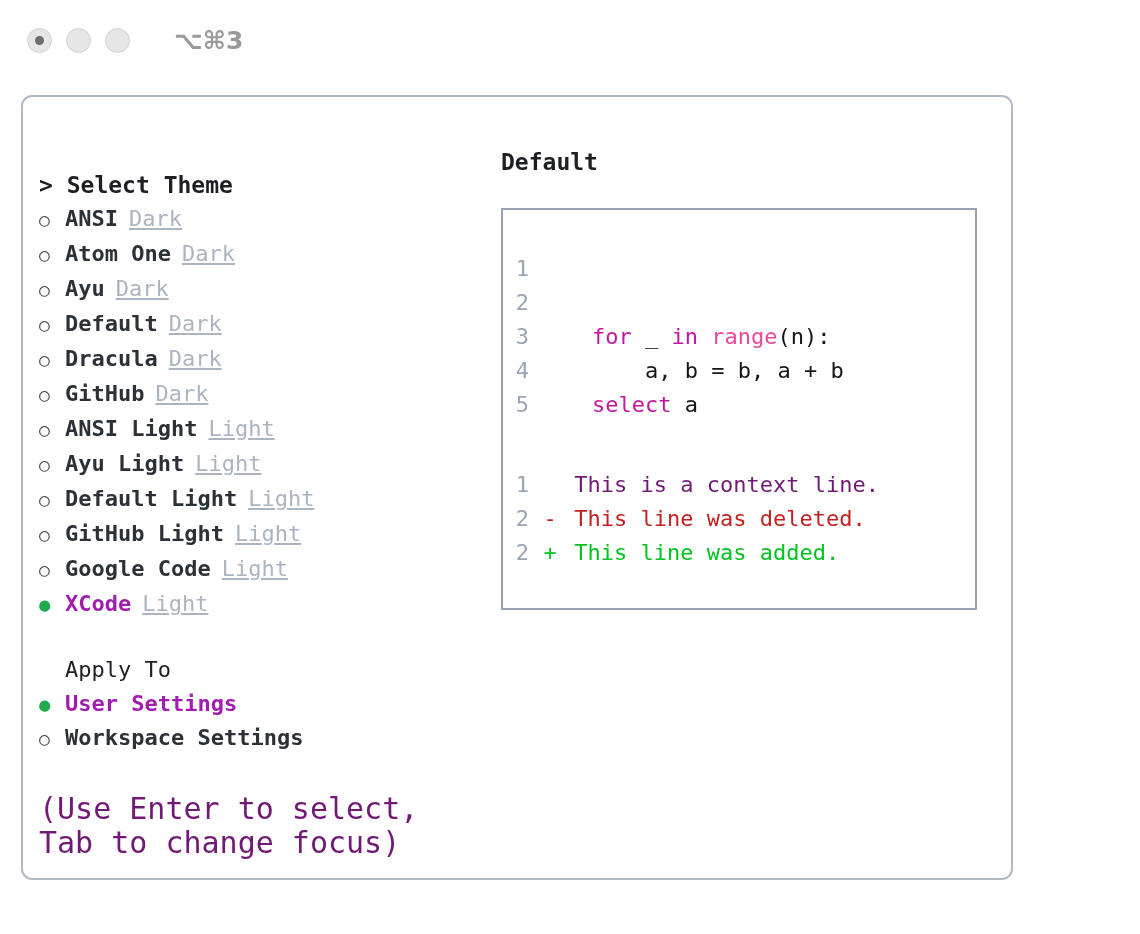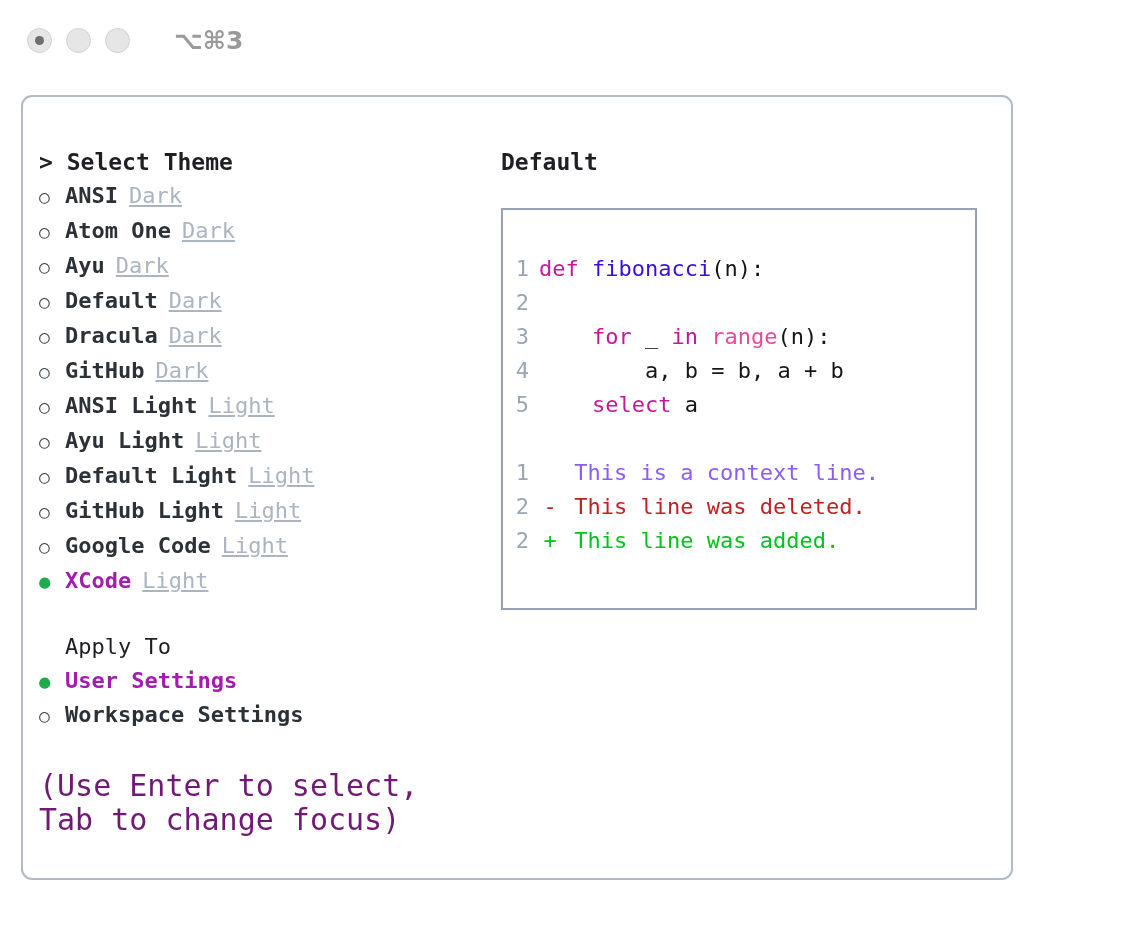--- a/index.html
+++ b/index.html
@@ -83,20 +83,21 @@
     top: 48px;
     width: 430px;
   }
 
   .section-title {
     font-size: 23px;
     font-weight: bold;
     color: #1d1f24;
     line-height: 34px;
     white-space: pre;
+    margin-top: 23px;
   }
   .section-title .caret { color: #1d1f24; }
 
   .opt-list { margin: 0; padding: 0; }
 
   .opt {
     display: flex;
     align-items: baseline;
     line-height: 34px;
     font-size: 22px;
@@ -186,21 +187,21 @@
 
   .tok-kw   { color: #c2189f; }
   .tok-fn   { color: #3a0fd6; }
   .tok-call { color: #ec4899; }
   .tok-num  { color: #2a24e0; }
   .tok-plain{ color: #151515; }
 
   .diff-gap { height: 34px; }
   .diff-line { display: flex; align-items: baseline; font-size: 22px; line-height: 34px; white-space: pre; }
   .diff-marker { flex: 0 0 22px; width: 22px; text-align: center; }
-  .diff-ctx    { color: #8b5cf6; }
+  .diff-ctx    { color: #701a75; margin-top: 12px; }
   .diff-del    { color: #c32020; }
   .diff-add    { color: #00c41d; }
 </style>
 </head>
 <body>
 
 <div class="titlebar">
   <div class="dots">
     <span class="dot">
         <span class="dot-inner"></span>
@@ -242,21 +243,21 @@
         </div>
 
       <div class="hint">(Use Enter to select, Tab to change focus)</div>
     </div>
 
     <div class="right-col">
       <div class="preview-title">Default</div>
 
       <div class="preview-box">
         <div id="code-block">
-            <div class="code-line"><span class="lnum">1</span><span class="code-body"><span class="tok-kw">def</span><span class="tok-plain"> </span><span class="tok-fn">fibonacci</span><span class="tok-plain">(n):</span></span></div>
+            <div class="code-line"><span class="lnum">1</span></div>
             <div class="code-line"><span class="lnum">2</span></div>
             <div class="code-line"><span class="lnum">3</span><span class="code-body"><span class="tok-plain">    </span><span class="tok-kw">for</span><span class="tok-plain"> _ </span><span class="tok-kw">in</span><span class="tok-plain"> </span><span class="tok-call">range</span><span class="tok-plain">(n):</span></span></div>
             <div class="code-line"><span class="lnum">4</span><span class="code-body"><span class="tok-plain">        a, b = b, a + b</span></span></div>
             <div class="code-line"><span class="lnum">5</span><span class="code-body"><span class="tok-plain">    </span><span class="tok-kw">select</span><span class="tok-plain"> a</span></span></div>
           </div>
         <div class="diff-gap"></div>
         <div id="diff-block">
             <div class="diff-line"><span class="lnum">1</span><span class="diff-marker diff-ctx"> </span><span class="diff-ctx"> This is a context line.</span></div>
             <div class="diff-line"><span class="lnum">2</span><span class="diff-marker diff-del">-</span><span class="diff-del"> This line was deleted.</span></div>
             <div class="diff-line"><span class="lnum">2</span><span class="diff-marker diff-add">+</span><span class="diff-add"> This line was added.</span></div>

